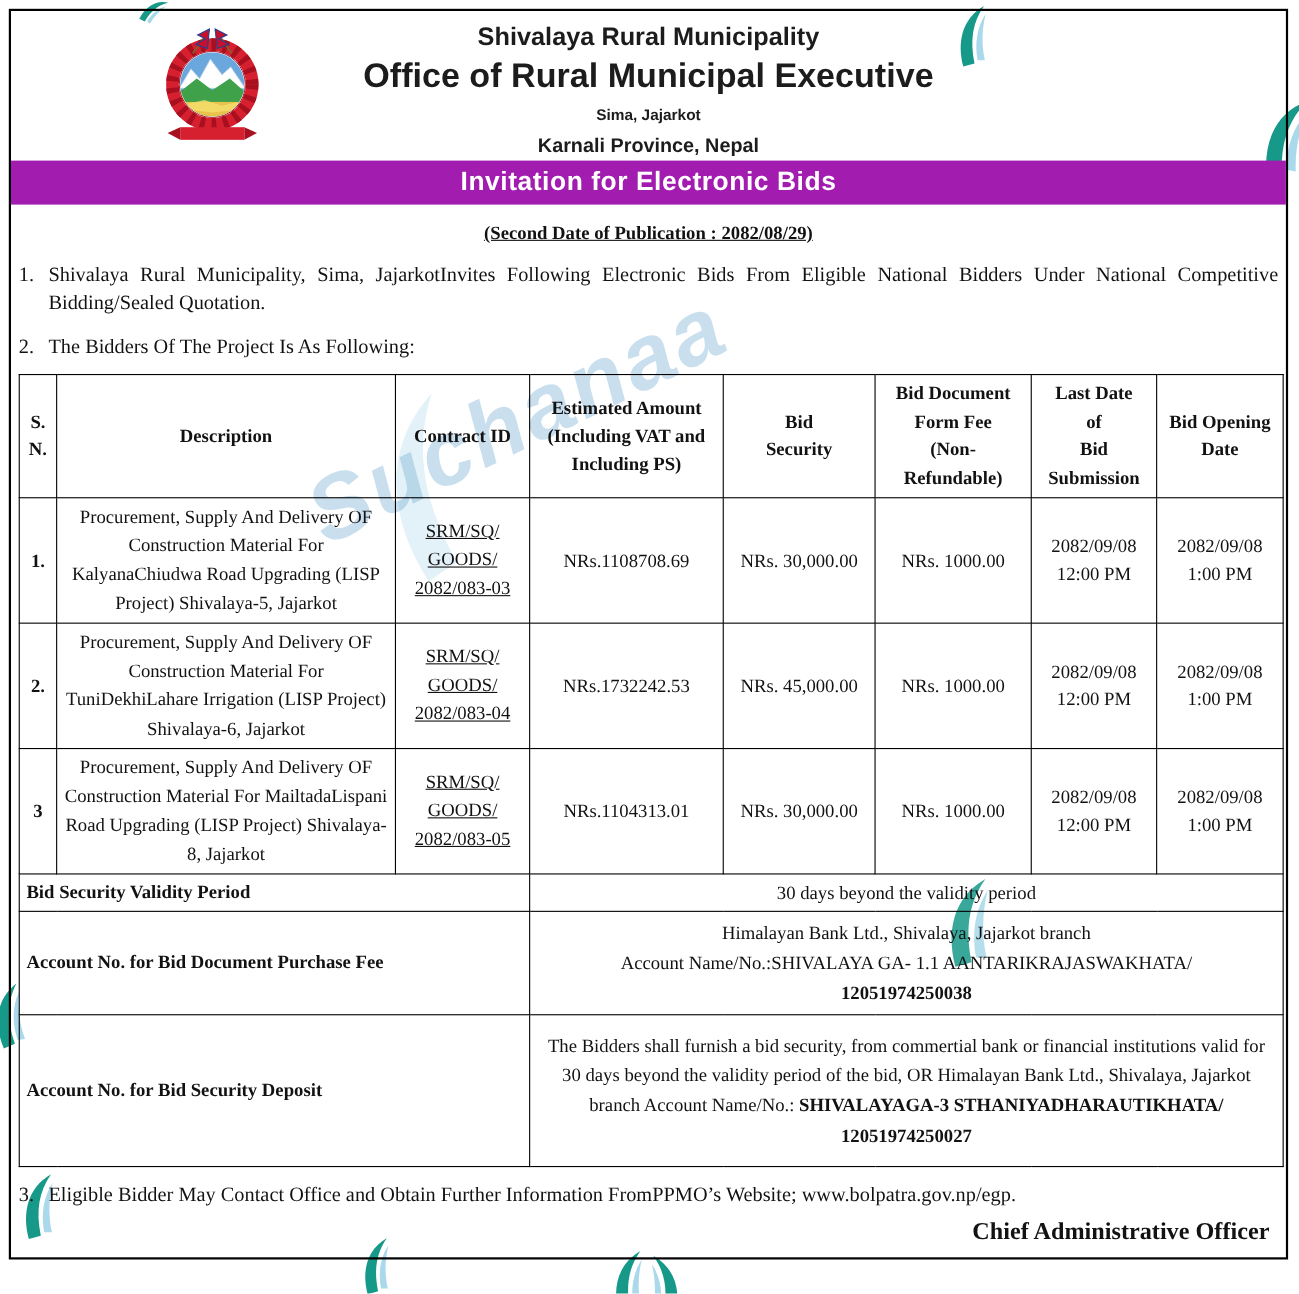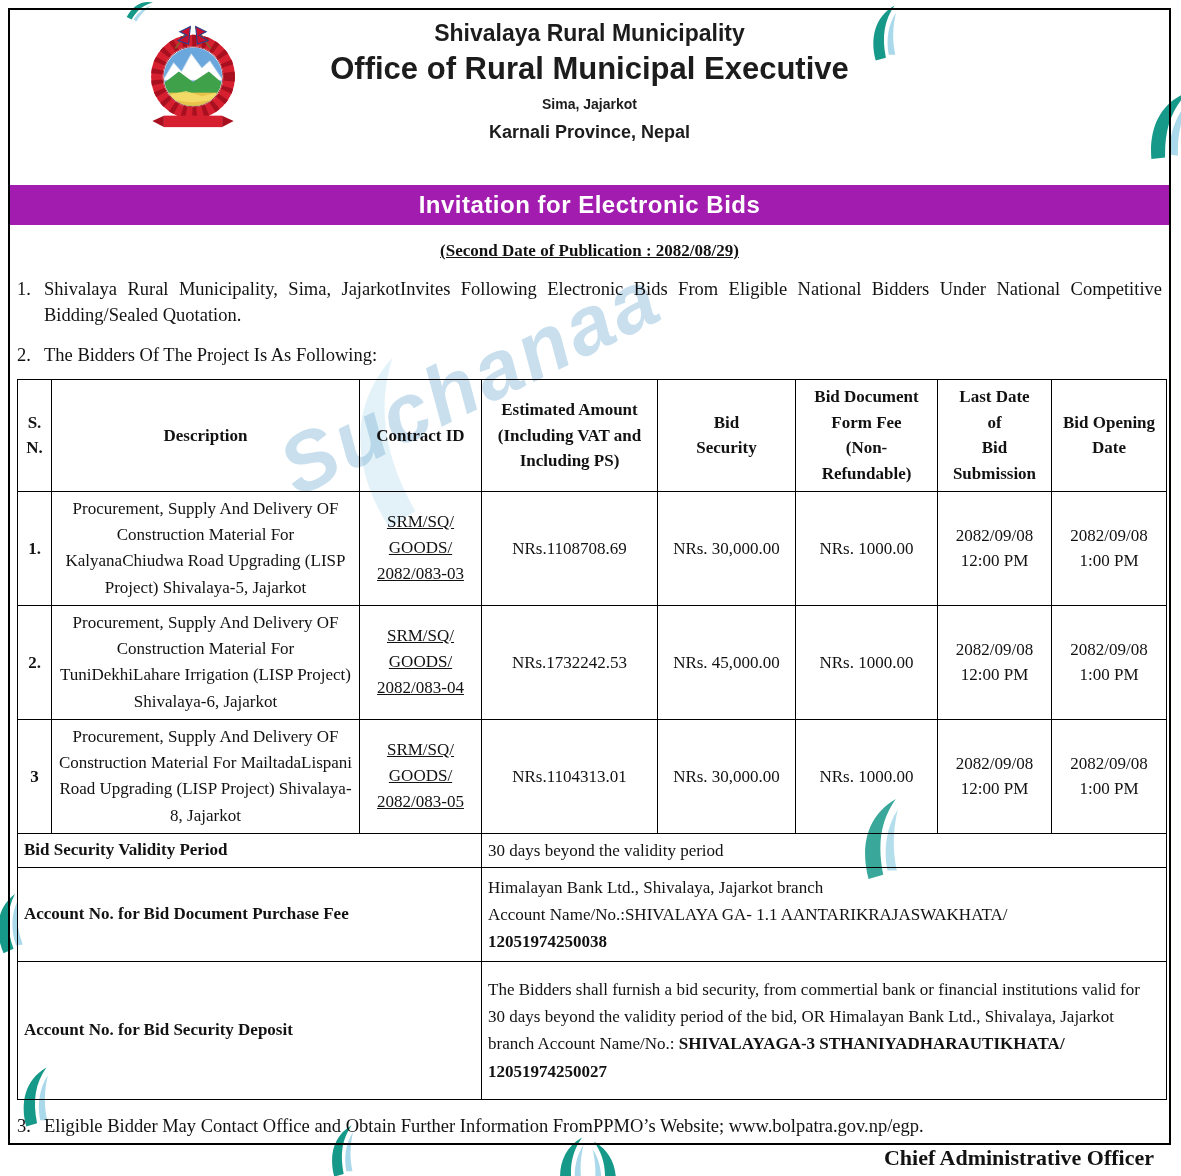--- a/index.html
+++ b/index.html
@@ -11,21 +11,21 @@
   
   .deco { position:absolute; z-index:0; pointer-events:none; }
   .watermark { position:absolute; left:285px; top:425px; z-index:0;
                font-family:"Liberation Sans", sans-serif; font-weight:bold; font-style:italic;
                font-size:82px; letter-spacing:3px; color:#7fb5d8; opacity:.42;
                transform:rotate(-26deg); transform-origin:0 50%; pointer-events:none; }
 
   
   .doc { position:absolute; left:8px; top:8px; width:1163px; height:1137px;
          border:2px solid #000; z-index:1; }
-  .doc-header { position:relative; height:175px; }
+  .doc-header { position:relative; height:136px; }
   .emblem { position:absolute; left:130px; top:5px; width:106px; height:120px; }
   .header-text { text-align:center; padding-top:10px;
                  font-family:"Liberation Sans", sans-serif; font-weight:bold; color:#1c1c1c; }
   .h-muni { font-size:23px; }
   .h-office { font-size:31px; margin-top:4px; }
   .h-addr { font-size:14px; margin-top:9px; }
   .h-prov { font-size:18px; margin-top:10px; }
 
   .banner { height:40px; background:#a21caf; color:#fff; display:flex; align-items:center;
             justify-content:center; font-family:"Liberation Sans", sans-serif;
@@ -48,21 +48,21 @@
   .pre { white-space:pre-line; }
   .cell-desc { text-align:center; line-height:1.55; font-size:17.5px; padding-left:8px; }
   .cell-cid  { text-align:center; line-height:1.55; font-size:17.5px;text-decoration:underline; }
   .cell-center { text-align:center; line-height:1.5; font-size:18px; }
   tr.hdr { height:112px; }
   tr.datarow { height:114px; }
   tr.vrow { height:30px; }
   tr.feerow { height:94px; }
   tr.deprow { height:138px; }
   .lbl { font-weight:bold; font-size:18px; text-align:left; padding-left:9px; }
-  .vcell { text-align:left; font-size:18px; padding-left:9px; line-height:1.6; }
+  .vcell { text-align:center; font-size:18px; padding-left:9px; line-height:1.6; }
   .b { font-weight:bold; }
 
   .sig { margin-top:6px; text-align:right; font-weight:bold; font-size:22px; padding-right:8px; }
   .source { position:absolute; right:16px; top:1191px; font-style:italic;
             font-size:17px; z-index:1; }
 </style>
 </head>
 <body>
 
 <div class="page">

